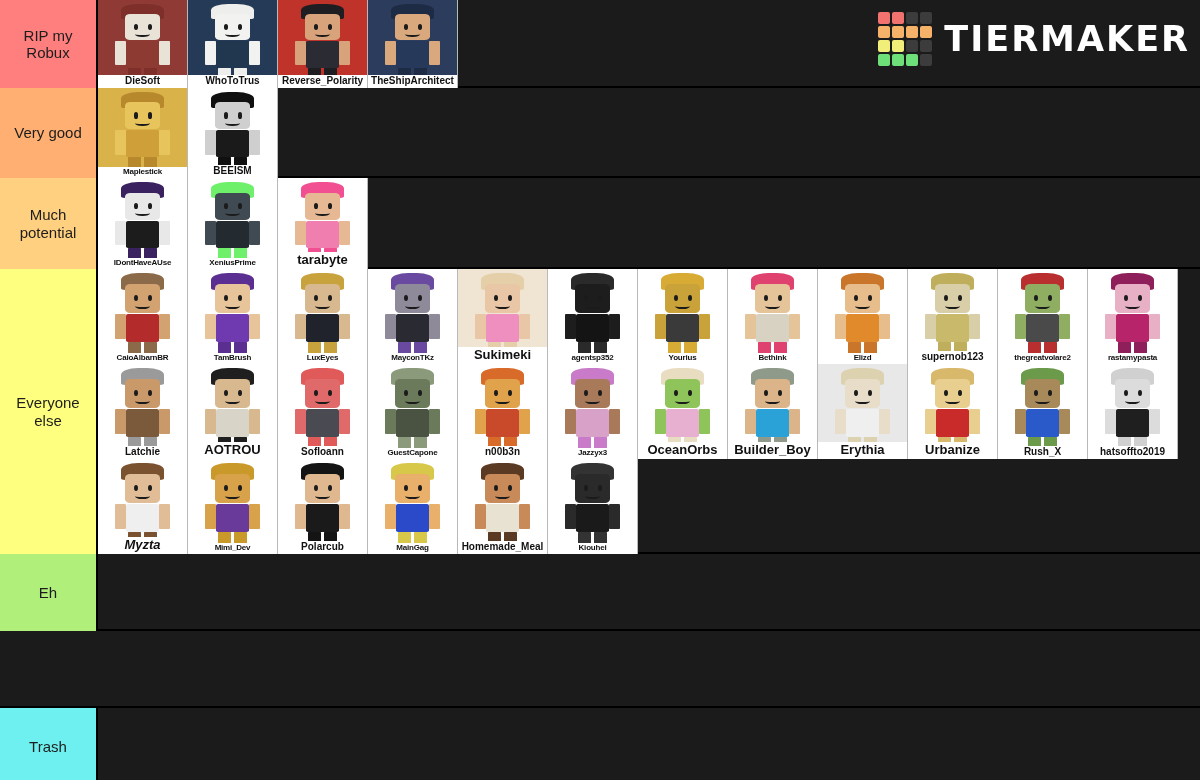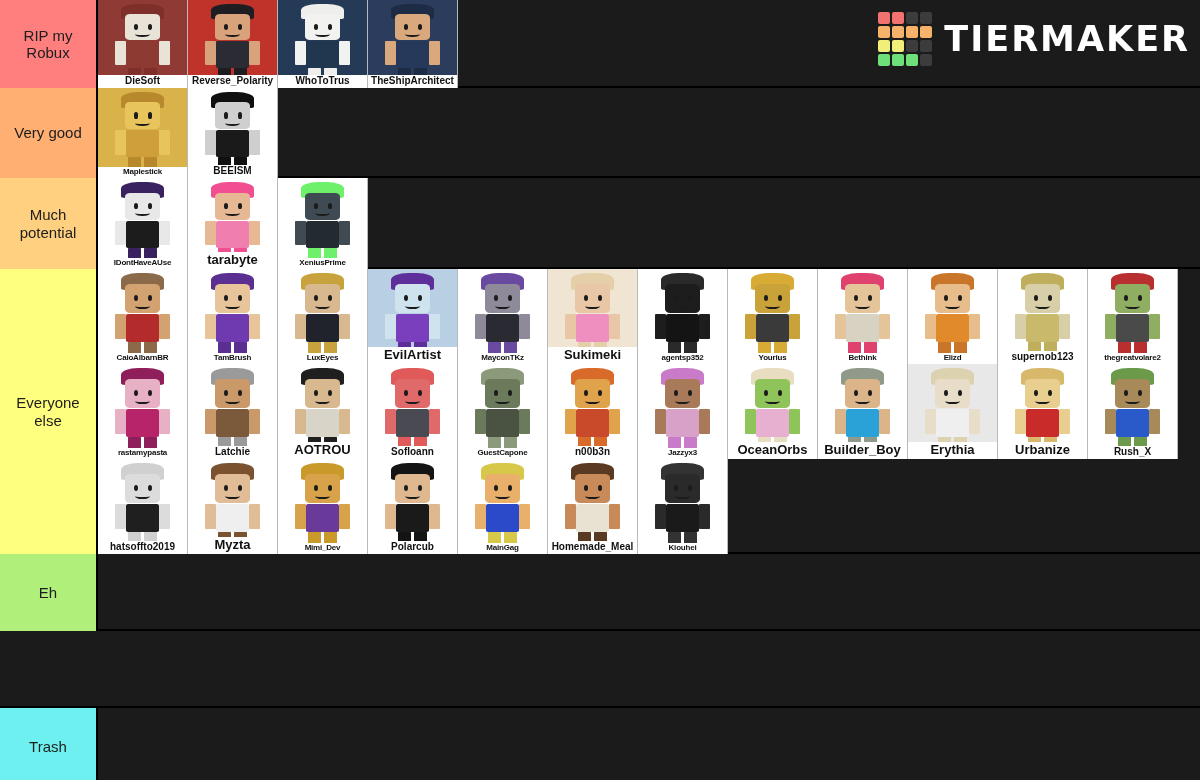--- a/index.html
+++ b/index.html
@@ -98,51 +98,51 @@
               <div class="eyeR" style="left:56%;top:27%;width:5%;height:7%;"></div>
               <div class="mouth" style="left:42%;top:36%;width:16%;height:6%;"></div>
               <div class="torso" style="left:31%;top:47%;width:38%;height:30%;background:#8d3a33;"></div>
               <div class="armL" style="left:19%;top:47%;width:12%;height:27%;background:#e9e3d7;"></div>
               <div class="armR" style="left:69%;top:47%;width:12%;height:27%;background:#e9e3d7;"></div>
               <div class="legL" style="left:34%;top:77%;width:14%;height:22%;background:#7e2f2a;"></div>
               <div class="legR" style="left:52%;top:77%;width:14%;height:22%;background:#7e2f2a;"></div>
             </div>
             <div class="nm m">DieSoft</div>
           </div>
+          <div class="card" style="width: 90px; height: 88px; background: rgb(36, 58, 86);">
+            <div class="art" style="background: linear-gradient(rgb(36, 58, 86) 0%, rgb(36, 58, 86) 100%);"></div>
+            <div class="av">
+              <div class="hat" style="left:26%;top:4%;width:48%;height:18%;background:#eeeeec;"></div>
+              <div class="head" style="left:30%;top:16%;width:40%;height:30%;background:#f2f2f0;"></div>
+              <div class="eyeL" style="left:40%;top:27%;width:5%;height:7%;"></div>
+              <div class="eyeR" style="left:56%;top:27%;width:5%;height:7%;"></div>
+              <div class="mouth" style="left:42%;top:36%;width:16%;height:6%;"></div>
+              <div class="torso" style="left:31%;top:47%;width:38%;height:30%;background:#21364f;"></div>
+              <div class="armL" style="left:19%;top:47%;width:12%;height:27%;background:#f2f2f0;"></div>
+              <div class="armR" style="left:69%;top:47%;width:12%;height:27%;background:#f2f2f0;"></div>
+              <div class="legL" style="left:34%;top:77%;width:14%;height:22%;background:#eeeeec;"></div>
+              <div class="legR" style="left:52%;top:77%;width:14%;height:22%;background:#eeeeec;"></div>
+            </div>
+            <div class="nm m">WhoToTrus</div>
+          </div>
           <div class="card" style="width: 90px; height: 88px; background: rgb(192, 51, 43);">
             <div class="art" style="background: linear-gradient(rgb(192, 51, 43) 0%, rgb(192, 51, 43) 100%);"></div>
             <div class="av">
               <div class="hat" style="left:26%;top:4%;width:48%;height:18%;background:#1d1d22;"></div>
               <div class="head" style="left:30%;top:16%;width:40%;height:30%;background:#d8a27a;"></div>
               <div class="eyeL" style="left:40%;top:27%;width:5%;height:7%;"></div>
               <div class="eyeR" style="left:56%;top:27%;width:5%;height:7%;"></div>
               <div class="mouth" style="left:42%;top:36%;width:16%;height:6%;"></div>
               <div class="torso" style="left:31%;top:47%;width:38%;height:30%;background:#2b2b33;"></div>
               <div class="armL" style="left:19%;top:47%;width:12%;height:27%;background:#d8a27a;"></div>
               <div class="armR" style="left:69%;top:47%;width:12%;height:27%;background:#d8a27a;"></div>
               <div class="legL" style="left:34%;top:77%;width:14%;height:22%;background:#1d1d22;"></div>
               <div class="legR" style="left:52%;top:77%;width:14%;height:22%;background:#1d1d22;"></div>
             </div>
             <div class="nm m">Reverse_Polarity</div>
-          </div>
-          <div class="card" style="width: 90px; height: 88px; background: rgb(36, 58, 86);">
-            <div class="art" style="background: linear-gradient(rgb(36, 58, 86) 0%, rgb(36, 58, 86) 100%);"></div>
-            <div class="av">
-              <div class="hat" style="left:26%;top:4%;width:48%;height:18%;background:#eeeeec;"></div>
-              <div class="head" style="left:30%;top:16%;width:40%;height:30%;background:#f2f2f0;"></div>
-              <div class="eyeL" style="left:40%;top:27%;width:5%;height:7%;"></div>
-              <div class="eyeR" style="left:56%;top:27%;width:5%;height:7%;"></div>
-              <div class="mouth" style="left:42%;top:36%;width:16%;height:6%;"></div>
-              <div class="torso" style="left:31%;top:47%;width:38%;height:30%;background:#21364f;"></div>
-              <div class="armL" style="left:19%;top:47%;width:12%;height:27%;background:#f2f2f0;"></div>
-              <div class="armR" style="left:69%;top:47%;width:12%;height:27%;background:#f2f2f0;"></div>
-              <div class="legL" style="left:34%;top:77%;width:14%;height:22%;background:#eeeeec;"></div>
-              <div class="legR" style="left:52%;top:77%;width:14%;height:22%;background:#eeeeec;"></div>
-            </div>
-            <div class="nm m">WhoToTrus</div>
           </div>
           <div class="card" style="width: 90px; height: 88px; background: rgb(43, 60, 92);">
             <div class="art" style="background: linear-gradient(rgb(43, 60, 92) 0%, rgb(43, 60, 92) 100%);"></div>
             <div class="av">
               <div class="hat" style="left:26%;top:4%;width:48%;height:18%;background:#1d2b44;"></div>
               <div class="head" style="left:30%;top:16%;width:40%;height:30%;background:#d9a87c;"></div>
               <div class="eyeL" style="left:40%;top:27%;width:5%;height:7%;"></div>
               <div class="eyeR" style="left:56%;top:27%;width:5%;height:7%;"></div>
               <div class="mouth" style="left:42%;top:36%;width:16%;height:6%;"></div>
               <div class="torso" style="left:31%;top:47%;width:38%;height:30%;background:#27395a;"></div>
@@ -207,49 +207,49 @@
               <div class="armL" style="left:19%;top:47%;width:12%;height:27%;background:#e8e8e8;"></div>
               <div class="armR" style="left:69%;top:47%;width:12%;height:27%;background:#e8e8e8;"></div>
               <div class="legL" style="left:34%;top:77%;width:14%;height:22%;background:#3a2160;"></div>
               <div class="legR" style="left:52%;top:77%;width:14%;height:22%;background:#3a2160;"></div>
             </div>
             <div class="nm s">IDontHaveAUse</div>
           </div>
           <div class="card" style="width: 90px; height: 91px; background: rgb(255, 255, 255);">
             <div class="art" style="background: linear-gradient(rgb(255, 255, 255) 0%, rgb(255, 255, 255) 100%);"></div>
             <div class="av">
+              <div class="hat" style="left:26%;top:4%;width:48%;height:18%;background:#6ef06a;"></div>
+              <div class="head" style="left:30%;top:16%;width:40%;height:30%;background:#3f4a52;"></div>
+              <div class="eyeL" style="left:40%;top:27%;width:5%;height:7%;"></div>
+              <div class="eyeR" style="left:56%;top:27%;width:5%;height:7%;"></div>
+              <div class="mouth" style="left:42%;top:36%;width:16%;height:6%;"></div>
+              <div class="torso" style="left:31%;top:47%;width:38%;height:30%;background:#232a30;"></div>
+              <div class="armL" style="left:19%;top:47%;width:12%;height:27%;background:#3f4a52;"></div>
+              <div class="armR" style="left:69%;top:47%;width:12%;height:27%;background:#3f4a52;"></div>
+              <div class="legL" style="left:34%;top:77%;width:14%;height:22%;background:#6ef06a;"></div>
+              <div class="legR" style="left:52%;top:77%;width:14%;height:22%;background:#6ef06a;"></div>
+            </div>
+            <div class="nm s">XeniusPrime</div>
+          </div>
+          <div class="card" style="width: 90px; height: 91px; background: rgb(255, 255, 255);">
+            <div class="art" style="background: linear-gradient(rgb(255, 255, 255) 0%, rgb(255, 255, 255) 100%);"></div>
+            <div class="av">
               <div class="hat" style="left:26%;top:4%;width:48%;height:18%;background:#f24f92;"></div>
               <div class="head" style="left:30%;top:16%;width:40%;height:30%;background:#e7b894;"></div>
               <div class="eyeL" style="left:40%;top:27%;width:5%;height:7%;"></div>
               <div class="eyeR" style="left:56%;top:27%;width:5%;height:7%;"></div>
               <div class="mouth" style="left:42%;top:36%;width:16%;height:6%;"></div>
               <div class="torso" style="left:31%;top:47%;width:38%;height:30%;background:#f07fb0;"></div>
               <div class="armL" style="left:19%;top:47%;width:12%;height:27%;background:#e7b894;"></div>
               <div class="armR" style="left:69%;top:47%;width:12%;height:27%;background:#e7b894;"></div>
               <div class="legL" style="left:34%;top:77%;width:14%;height:22%;background:#f24f92;"></div>
               <div class="legR" style="left:52%;top:77%;width:14%;height:22%;background:#f24f92;"></div>
             </div>
             <div class="nm l">tarabyte</div>
           </div>
-          <div class="card" style="width: 90px; height: 91px; background: rgb(255, 255, 255);">
-            <div class="art" style="background: linear-gradient(rgb(255, 255, 255) 0%, rgb(255, 255, 255) 100%);"></div>
-            <div class="av">
-              <div class="hat" style="left:26%;top:4%;width:48%;height:18%;background:#6ef06a;"></div>
-              <div class="head" style="left:30%;top:16%;width:40%;height:30%;background:#3f4a52;"></div>
-              <div class="eyeL" style="left:40%;top:27%;width:5%;height:7%;"></div>
-              <div class="eyeR" style="left:56%;top:27%;width:5%;height:7%;"></div>
-              <div class="mouth" style="left:42%;top:36%;width:16%;height:6%;"></div>
-              <div class="torso" style="left:31%;top:47%;width:38%;height:30%;background:#232a30;"></div>
-              <div class="armL" style="left:19%;top:47%;width:12%;height:27%;background:#3f4a52;"></div>
-              <div class="armR" style="left:69%;top:47%;width:12%;height:27%;background:#3f4a52;"></div>
-              <div class="legL" style="left:34%;top:77%;width:14%;height:22%;background:#6ef06a;"></div>
-              <div class="legR" style="left:52%;top:77%;width:14%;height:22%;background:#6ef06a;"></div>
-            </div>
-            <div class="nm s">XeniusPrime</div>
-          </div>
         </div>
       </div>
       <div class="tier-row" style="height: 285px;">
         <div class="tier-label" style="background: rgb(255, 255, 127); height: 285px;">Everyone else</div>
         <div class="tier-items">
           <div class="card" style="width: 90px; height: 95px; background: rgb(255, 255, 255);">
             <div class="art" style="background: linear-gradient(rgb(255, 255, 255) 0%, rgb(255, 255, 255) 100%);"></div>
             <div class="av">
               <div class="hat" style="left:26%;top:4%;width:48%;height:18%;background:#8a6a48;"></div>
               <div class="head" style="left:30%;top:16%;width:40%;height:30%;background:#d2a271;"></div>
@@ -289,36 +289,20 @@
               <div class="eyeR" style="left:56%;top:27%;width:5%;height:7%;"></div>
               <div class="mouth" style="left:42%;top:36%;width:16%;height:6%;"></div>
               <div class="torso" style="left:31%;top:47%;width:38%;height:30%;background:#20222c;"></div>
               <div class="armL" style="left:19%;top:47%;width:12%;height:27%;background:#d8b98f;"></div>
               <div class="armR" style="left:69%;top:47%;width:12%;height:27%;background:#d8b98f;"></div>
               <div class="legL" style="left:34%;top:77%;width:14%;height:22%;background:#c8a23c;"></div>
               <div class="legR" style="left:52%;top:77%;width:14%;height:22%;background:#c8a23c;"></div>
             </div>
             <div class="nm s">LuxEyes</div>
           </div>
-          <div class="card" style="width: 90px; height: 95px; background: rgb(185, 207, 227);">
-            <div class="art" style="background: linear-gradient(rgb(185, 207, 227) 0%, rgb(185, 207, 227) 100%);"></div>
-            <div class="av">
-              <div class="hat" style="left:26%;top:4%;width:48%;height:18%;background:#5e2f9a;"></div>
-              <div class="head" style="left:30%;top:16%;width:40%;height:30%;background:#cfe3ef;"></div>
-              <div class="eyeL" style="left:40%;top:27%;width:5%;height:7%;"></div>
-              <div class="eyeR" style="left:56%;top:27%;width:5%;height:7%;"></div>
-              <div class="mouth" style="left:42%;top:36%;width:16%;height:6%;"></div>
-              <div class="torso" style="left:31%;top:47%;width:38%;height:30%;background:#7a3fbc;"></div>
-              <div class="armL" style="left:19%;top:47%;width:12%;height:27%;background:#cfe3ef;"></div>
-              <div class="armR" style="left:69%;top:47%;width:12%;height:27%;background:#cfe3ef;"></div>
-              <div class="legL" style="left:34%;top:77%;width:14%;height:22%;background:#5e2f9a;"></div>
-              <div class="legR" style="left:52%;top:77%;width:14%;height:22%;background:#5e2f9a;"></div>
-            </div>
-            <div class="nm l">EvilArtist</div>
-          </div>
           <div class="card" style="width: 90px; height: 95px; background: rgb(255, 255, 255);">
             <div class="art" style="background: linear-gradient(rgb(255, 255, 255) 0%, rgb(255, 255, 255) 100%);"></div>
             <div class="av">
               <div class="hat" style="left:26%;top:4%;width:48%;height:18%;background:#6a4aa0;"></div>
               <div class="head" style="left:30%;top:16%;width:40%;height:30%;background:#8f8a9a;"></div>
               <div class="eyeL" style="left:40%;top:27%;width:5%;height:7%;"></div>
               <div class="eyeR" style="left:56%;top:27%;width:5%;height:7%;"></div>
               <div class="mouth" style="left:42%;top:36%;width:16%;height:6%;"></div>
               <div class="torso" style="left:31%;top:47%;width:38%;height:30%;background:#2a2a33;"></div>
               <div class="armL" style="left:19%;top:47%;width:12%;height:27%;background:#8f8a9a;"></div>
@@ -641,21 +625,21 @@
               <div class="eyeR" style="left:56%;top:27%;width:5%;height:7%;"></div>
               <div class="mouth" style="left:42%;top:36%;width:16%;height:6%;"></div>
               <div class="torso" style="left:31%;top:47%;width:38%;height:30%;background:#1f1f1f;"></div>
               <div class="armL" style="left:19%;top:47%;width:12%;height:27%;background:#dcdcdc;"></div>
               <div class="armR" style="left:69%;top:47%;width:12%;height:27%;background:#dcdcdc;"></div>
               <div class="legL" style="left:34%;top:77%;width:14%;height:22%;background:#d0d0d0;"></div>
               <div class="legR" style="left:52%;top:77%;width:14%;height:22%;background:#d0d0d0;"></div>
             </div>
             <div class="nm m">hatsoffto2019</div>
           </div>
-          <div class="card" style="width: 90px; height: 95px; background: rgb(255, 255, 255);">
+          <div class="card" style="width: 90px; height: 95px; background: rgb(255, 255, 255); font-style: italic;">
             <div class="art" style="background: linear-gradient(rgb(255, 255, 255) 0%, rgb(255, 255, 255) 100%);"></div>
             <div class="av">
               <div class="hat" style="left:26%;top:4%;width:48%;height:18%;background:#7a5230;"></div>
               <div class="head" style="left:30%;top:16%;width:40%;height:30%;background:#e0bd96;"></div>
               <div class="eyeL" style="left:40%;top:27%;width:5%;height:7%;"></div>
               <div class="eyeR" style="left:56%;top:27%;width:5%;height:7%;"></div>
               <div class="mouth" style="left:42%;top:36%;width:16%;height:6%;"></div>
               <div class="torso" style="left:31%;top:47%;width:38%;height:30%;background:#efefef;"></div>
               <div class="armL" style="left:19%;top:47%;width:12%;height:27%;background:#e0bd96;"></div>
               <div class="armR" style="left:69%;top:47%;width:12%;height:27%;background:#e0bd96;"></div>

